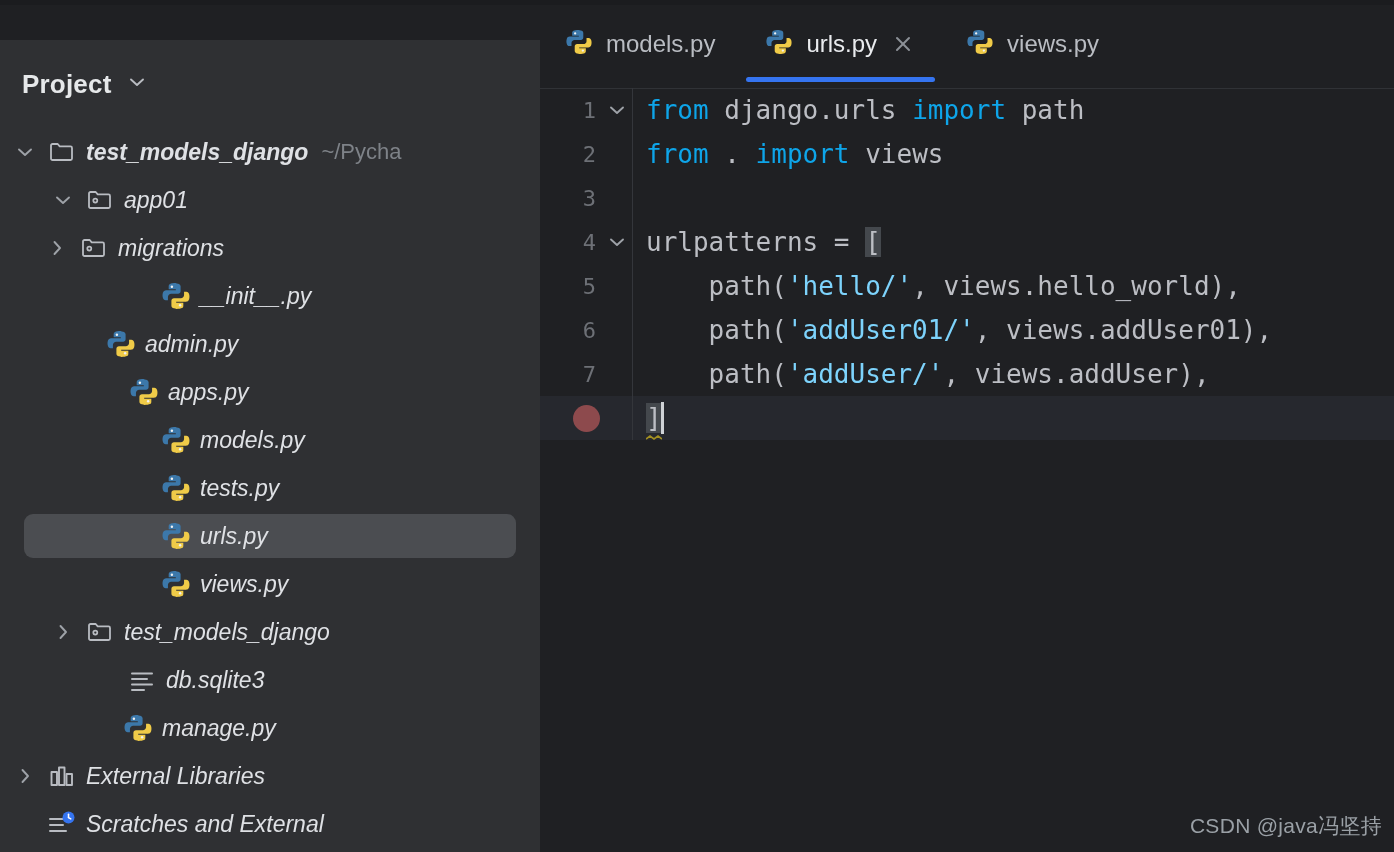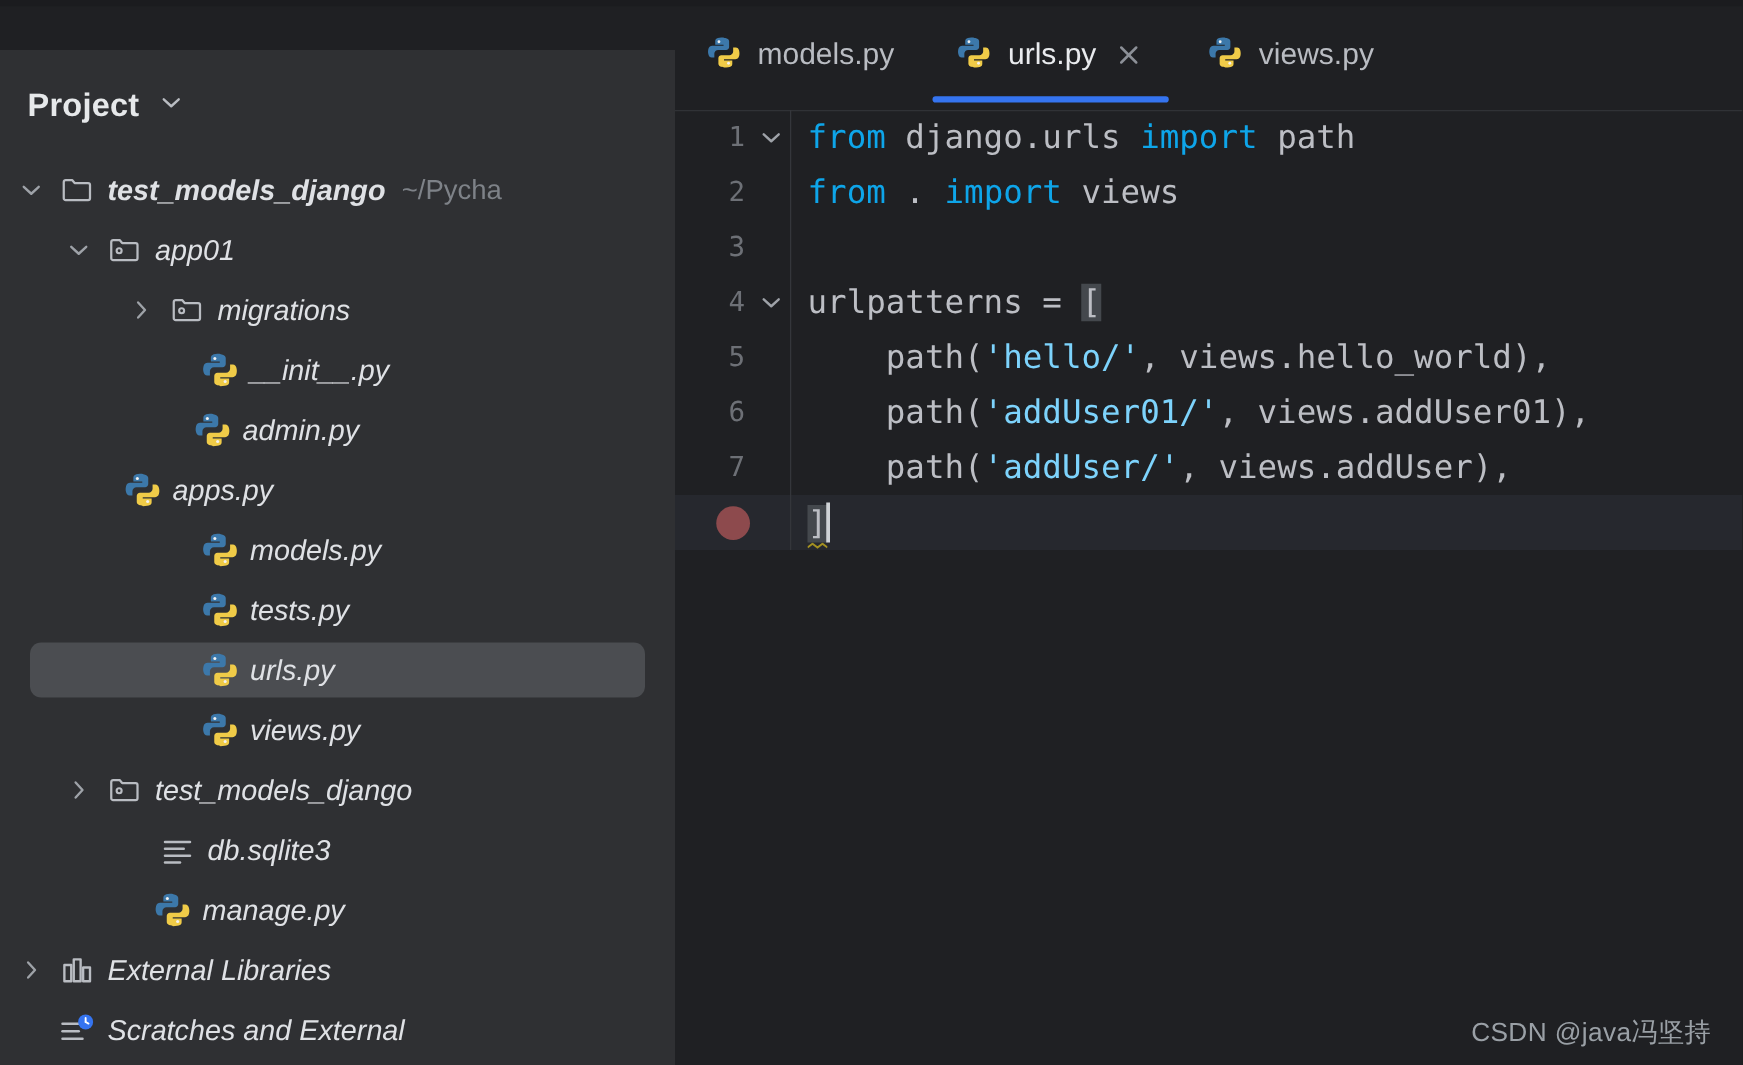--- a/index.html
+++ b/index.html
@@ -113,21 +113,21 @@
   }
   .caret {
     display: inline-block; width: 3px; height: 32px; background: #cfd2d6;
     vertical-align: -7px; margin-left: -1px;
   }
   .squiggle {
     position: absolute; left: 106px; top: 31px; width: 16px; height: 6px;
   }
 
   .watermark {
-    position: absolute; right: 25px; bottom: 12px;
+    position: absolute; right: 12px; bottom: 12px;
     font-size: 21px; color: #9aa0a6; letter-spacing: .3px;
   }
 </style>
 </head>
 <body>
 
 <div id="app">
 
   <div class="top-strip"></div>
 
@@ -169,21 +169,21 @@
             <span class="icon-slot">
               <svg width="28" height="28" viewBox="0 0 28 28">
     <path d="M3 7.5c0-.8.7-1.5 1.5-1.5h5.2l2 2.4h10.8c.8 0 1.5.7 1.5 1.5v10.6c0 .8-.7 1.5-1.5 1.5H4.5c-.8 0-1.5-.7-1.5-1.5z" fill="none" stroke="#b9bcc2" stroke-width="1.8" stroke-linejoin="round"></path>
     <circle cx="9.3" cy="14.6" r="2" fill="none" stroke="#b9bcc2" stroke-width="1.7"></circle>
               </svg>
             </span>
             <span class="label">app01</span>
           </div>
         </div>
         <div class="tree-row">
-          <div class="rowinner" style="padding-left:96px">
+          <div class="rowinner" style="padding-left:40px">
             <span class="twisty">
               <svg width="22" height="22" viewBox="0 0 22 22">
                 <path d="M8.5 5 L14 11 L8.5 17" fill="none" stroke="#9ea2a8" stroke-width="1.9" stroke-linecap="round" stroke-linejoin="round"></path>
               </svg>
             </span>
             <span class="icon-slot">
               <svg width="28" height="28" viewBox="0 0 28 28">
     <path d="M3 7.5c0-.8.7-1.5 1.5-1.5h5.2l2 2.4h10.8c.8 0 1.5.7 1.5 1.5v10.6c0 .8-.7 1.5-1.5 1.5H4.5c-.8 0-1.5-.7-1.5-1.5z" fill="none" stroke="#b9bcc2" stroke-width="1.8" stroke-linejoin="round"></path>
     <circle cx="9.3" cy="14.6" r="2" fill="none" stroke="#b9bcc2" stroke-width="1.7"></circle>
               </svg>
@@ -199,35 +199,35 @@
     <path d="M15.6 2.2c-2.6 0-4.9.3-6 .9-1.1.6-1.4 1.5-1.4 2.6v3.1h7.6v1H5.5c-1.6 0-3 .9-3.5 2.7-.5 2-.5 3.3 0 5.4.4 1.6 1.4 2.7 3 2.7h2.4v-3.6c0-1.8 1.6-3.4 3.5-3.4h7.3c1.5 0 2.7-1.2 2.7-2.7V5.7c0-1.4-1.2-2.5-2.7-2.8-.9-.2-2-.3-2.6-.7z" fill="#3c78aa"></path>
     <circle cx="11.6" cy="6.2" r="1.3" fill="#f2f2f2"></circle>
     <path d="M16.4 29.8c2.6 0 4.9-.3 6-.9 1.1-.6 1.4-1.5 1.4-2.6v-3.1h-7.6v-1h10.3c1.6 0 3-.9 3.5-2.7.5-2 .5-3.3 0-5.4-.4-1.6-1.4-2.7-3-2.7h-2.4v3.6c0 1.8-1.6 3.4-3.5 3.4h-7.3c-1.5 0-2.7 1.2-2.7 2.7v5.2c0 1.4 1.2 2.5 2.7 2.8.9.2 2 .3 2.6.7z" fill="#f0cb48"></path>
     <circle cx="20.4" cy="25.8" r="1.3" fill="#f2f2f2"></circle>
   </svg>
             </span>
             <span class="label">__init__.py</span>
           </div>
         </div>
         <div class="tree-row">
-          <div class="rowinner" style="padding-left:116px">
+          <div class="rowinner" style="padding-left:67px">
             <span class="twisty"></span>
             <span class="icon-slot">
               <svg width="30" height="30" viewBox="0 0 32 32">
     <path d="M15.6 2.2c-2.6 0-4.9.3-6 .9-1.1.6-1.4 1.5-1.4 2.6v3.1h7.6v1H5.5c-1.6 0-3 .9-3.5 2.7-.5 2-.5 3.3 0 5.4.4 1.6 1.4 2.7 3 2.7h2.4v-3.6c0-1.8 1.6-3.4 3.5-3.4h7.3c1.5 0 2.7-1.2 2.7-2.7V5.7c0-1.4-1.2-2.5-2.7-2.8-.9-.2-2-.3-2.6-.7z" fill="#3c78aa"></path>
     <circle cx="11.6" cy="6.2" r="1.3" fill="#f2f2f2"></circle>
     <path d="M16.4 29.8c2.6 0 4.9-.3 6-.9 1.1-.6 1.4-1.5 1.4-2.6v-3.1h-7.6v-1h10.3c1.6 0 3-.9 3.5-2.7.5-2 .5-3.3 0-5.4-.4-1.6-1.4-2.7-3-2.7h-2.4v3.6c0 1.8-1.6 3.4-3.5 3.4h-7.3c-1.5 0-2.7 1.2-2.7 2.7v5.2c0 1.4 1.2 2.5 2.7 2.8.9.2 2 .3 2.6.7z" fill="#f0cb48"></path>
     <circle cx="20.4" cy="25.8" r="1.3" fill="#f2f2f2"></circle>
   </svg>
             </span>
             <span class="label">admin.py</span>
           </div>
         </div>
         <div class="tree-row">
-          <div class="rowinner" style="padding-left:60px">
+          <div class="rowinner" style="padding-left:90px">
             <span class="twisty"></span>
             <span class="icon-slot">
               <svg width="30" height="30" viewBox="0 0 32 32">
     <path d="M15.6 2.2c-2.6 0-4.9.3-6 .9-1.1.6-1.4 1.5-1.4 2.6v3.1h7.6v1H5.5c-1.6 0-3 .9-3.5 2.7-.5 2-.5 3.3 0 5.4.4 1.6 1.4 2.7 3 2.7h2.4v-3.6c0-1.8 1.6-3.4 3.5-3.4h7.3c1.5 0 2.7-1.2 2.7-2.7V5.7c0-1.4-1.2-2.5-2.7-2.8-.9-.2-2-.3-2.6-.7z" fill="#3c78aa"></path>
     <circle cx="11.6" cy="6.2" r="1.3" fill="#f2f2f2"></circle>
     <path d="M16.4 29.8c2.6 0 4.9-.3 6-.9 1.1-.6 1.4-1.5 1.4-2.6v-3.1h-7.6v-1h10.3c1.6 0 3-.9 3.5-2.7.5-2 .5-3.3 0-5.4-.4-1.6-1.4-2.7-3-2.7h-2.4v3.6c0 1.8-1.6 3.4-3.5 3.4h-7.3c-1.5 0-2.7 1.2-2.7 2.7v5.2c0 1.4 1.2 2.5 2.7 2.8.9.2 2 .3 2.6.7z" fill="#f0cb48"></path>
     <circle cx="20.4" cy="25.8" r="1.3" fill="#f2f2f2"></circle>
   </svg>
             </span>
             <span class="label">apps.py</span>

